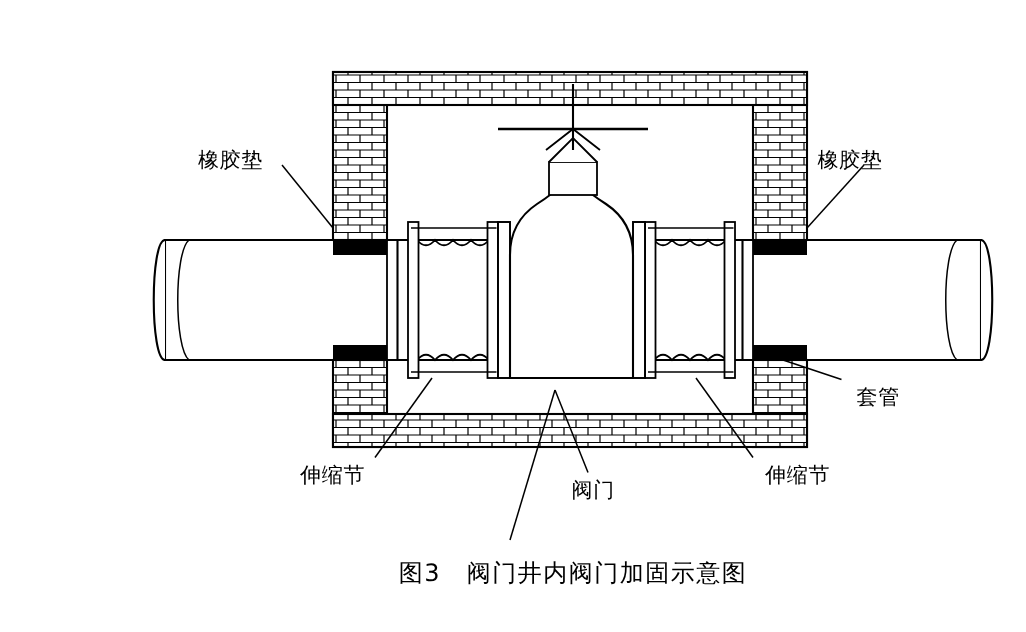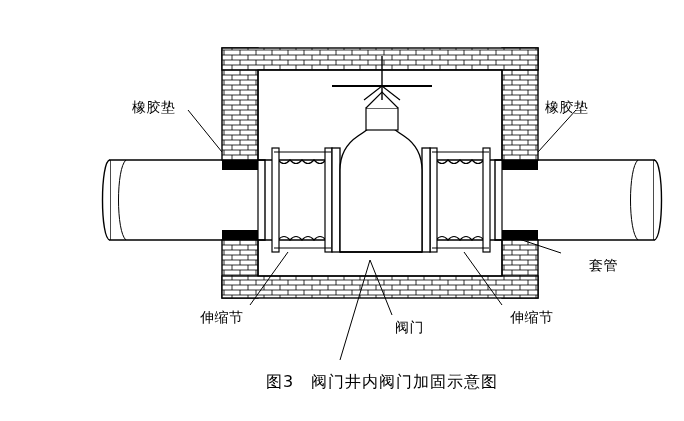--- a/index.html
+++ b/index.html
@@ -144,20 +144,20 @@
       <line x1="521" y1="253" x2="470" y2="236"></line>
       <line x1="210" y1="305" x2="248" y2="252"></line>
       <line x1="462" y1="305" x2="424" y2="252"></line>
       <line x1="352" y1="315" x2="330" y2="260"></line>
       <line x1="330" y1="260" x2="300" y2="360"></line>
     </g>
   </svg>
 
   <div class="lbl" style="left:92px; top:100px;">橡胶垫</div>
   <div class="lbl" style="left:505px; top:100px;">橡胶垫</div>
-  <div class="lbl" style="left:549px; top:258px;">套管</div>
+  <div class="lbl" style="left:531px; top:258px;">套管</div>
   <div class="lbl" style="left:160px; top:310px;">伸缩节</div>
-  <div class="lbl" style="left:355px; top:320px;">阀门</div>
+  <div class="lbl" style="left:341px; top:320px;">阀门</div>
   <div class="lbl" style="left:470px; top:310px;">伸缩节</div>
 
   <div id="caption">图3　阀门井内阀门加固示意图</div>
 
 </div>
 
 </body></html>

